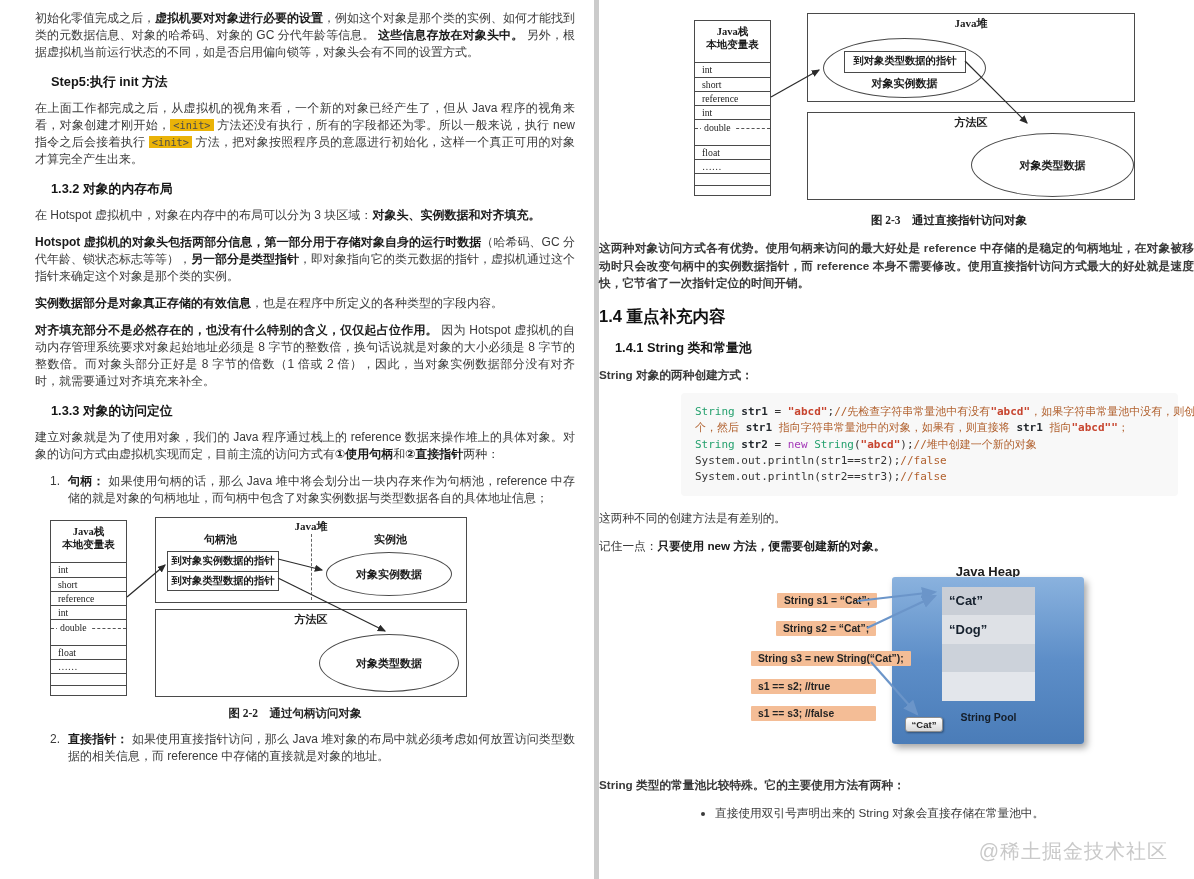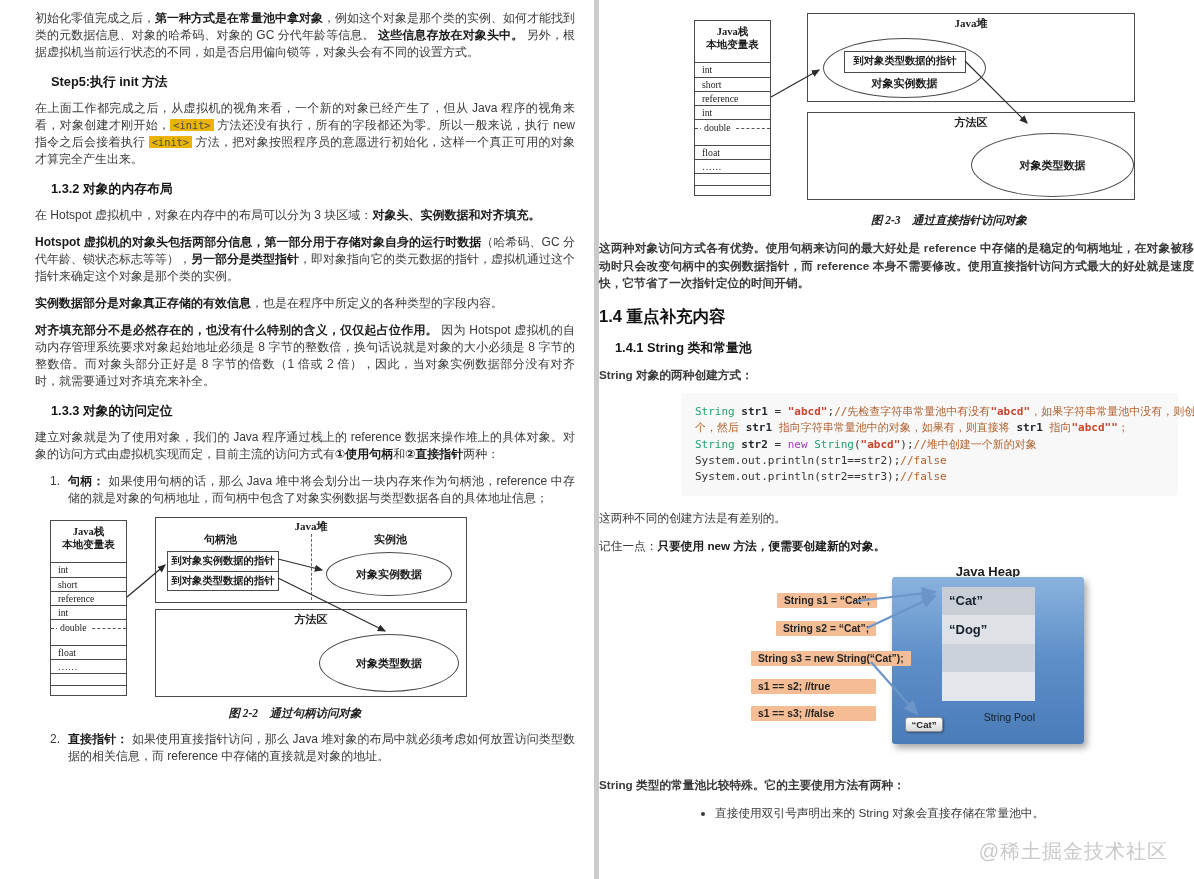--- a/index.html
+++ b/index.html
@@ -48,54 +48,54 @@
   .srow.small { height:12px; }
   .srow.sdouble { height:26px; position:relative; padding-left:0; }
   .sdouble .dline { position:absolute; left:0; right:0; top:8px; border-top:1px dashed #555; }
   .sdouble .dtxt { position:relative; background:#fff; padding:0 3px; margin-left:6px; top:1px; font-size:9.8px; }
   .ellipse { position:absolute; border:1px solid #4a4a4a; border-radius:50%; box-sizing:border-box;
              display:flex; align-items:center; justify-content:center; font-weight:bold; font-size:11px; background:#fff; }
   .ptrtable { position:absolute; border:1px solid #4a4a4a; box-sizing:border-box; background:#fff; }
   .ptrrow { height:19px; line-height:18px; text-align:center; font-weight:bold; font-size:10.3px; }
   .ptrrow + .ptrrow { border-top:1px solid #4a4a4a; }
   .vdash { position:absolute; border-left:1px dashed #666; }
-  .figcap { position:absolute; text-align:center; font-weight:bold; font-size:11.5px; color:#222;font-style:italic; }
+  .figcap { position:absolute; text-align:center; font-weight:bold; font-size:11.5px; color:#222; }
   .figsvg { position:absolute; left:0; top:0; pointer-events:none; }
   
   .heapfig { position:relative; height:200px; margin:6px 0 12px; }
   .hf-title { position:absolute; left:293px; top:0; width:192px; text-align:center;
               font-weight:bold; font-size:13px; color:#1d1d1d; }
   .bluebox { position:absolute; left:293px; top:13px; width:192px; height:167px; border-radius:3px;
              background:linear-gradient(180deg,#8ab2de 0%,#5d8ec8 50%,#4a7cb8 100%);
              box-shadow:3px 4px 7px rgba(0,0,0,0.35); }
   .pool { position:absolute; left:343px; top:23px; width:93px; height:114px; }
   .pcell { box-sizing:border-box; padding-left:7px; font-weight:bold; font-size:13px; color:#16212e; }
   .pc1 { height:28px; line-height:28px; background:#c9ced6; }
   .pc2 { height:29px; line-height:29px; background:#dee1e6; }
   .pc3 { height:28px; background:#ccd2da; }
   .pc4 { height:29px; background:#e3e6eb; }
-  .pool-label { position:absolute; left:343px; top:147px; width:93px; text-align:right;
-                font-weight:normal; font-size:10.5px; color:#141d28; }
+  .pool-label { position:absolute; left:343px; top:147px; width:93px; text-align:center;
+                font-weight:bold; font-size:10.5px; color:#141d28; }
   .chip { position:absolute; left:306px; top:153px; width:36px; height:13px; line-height:13px;
           background:linear-gradient(#ffffff,#d9d9d9); border:1px solid #8e8e8e; border-radius:3px;
           box-shadow:1px 1px 2px rgba(0,0,0,0.35); text-align:center; font-weight:bold; font-size:9.5px; color:#222; }
   .note { position:absolute; background:#f4bd96; padding:2px 7px; font-size:10.3px; font-weight:bold;
           color:#252525; white-space:nowrap; border-radius:1px; }
   
   .watermark { position:absolute; right:26px; bottom:14px; font-size:20px; letter-spacing:1px;
                color:#c9c9c9; font-weight:normal; }
 </style>
 </head>
 <body>
 
 <div class="canvas">
 
   <div class="page-left">
 
-    <p class="body"><span>初始化零值完成之后，</span><span class="b">第一种方式是在常量池中拿对象</span><span>，例如这个对象是那个类的实例、如何才能找到类的元数据信息、对象的哈希码、对象的 GC 分代年龄等信息。 </span><span class="b">这些信息存放在对象头中。</span><span> 另外，根据虚拟机当前运行状态的不同，如是否启用偏向锁等，对象头会有不同的设置方式。</span></p>
+    <p class="body"><span>初始化零值完成之后，</span><span class="b">虚拟机要对对象进行必要的设置</span><span>，例如这个对象是那个类的实例、如何才能找到类的元数据信息、对象的哈希码、对象的 GC 分代年龄等信息。 </span><span class="b">这些信息存放在对象头中。</span><span> 另外，根据虚拟机当前运行状态的不同，如是否启用偏向锁等，对象头会有不同的设置方式。</span></p>
 
     <h3 class="doc">Step5:执行 init 方法</h3>
 
     <p class="body"><span> 在上面工作都完成之后，从虚拟机的视角来看，一个新的对象已经产生了，但从 Java 程序的视角来看，对象创建才刚开始，</span><code class="inline">&lt;init&gt;</code><span> 方法还没有执行，所有的字段都还为零。所以一般来说，执行 new 指令之后会接着执行 </span><code class="inline">&lt;init&gt;</code><span> 方法，把对象按照程序员的意愿进行初始化，这样一个真正可用的对象才算完全产生出来。</span></p>
 
     <h3 class="doc">1.3.2 对象的内存布局</h3>
 
     <p class="body"><span>在 Hotspot 虚拟机中，对象在内存中的布局可以分为 3 块区域：</span><span class="b">对象头、实例数据和对齐填充。</span></p>
 
     <p class="body"><span class="b">Hotspot 虚拟机的对象头包括两部分信息，第一部分用于存储对象自身的运行时数据</span><span>（哈希码、GC 分代年龄、锁状态标志等等），</span><span class="b">另一部分是类型指针</span><span>，即对象指向它的类元数据的指针，虚拟机通过这个指针来确定这个对象是那个类的实例。</span></p>

